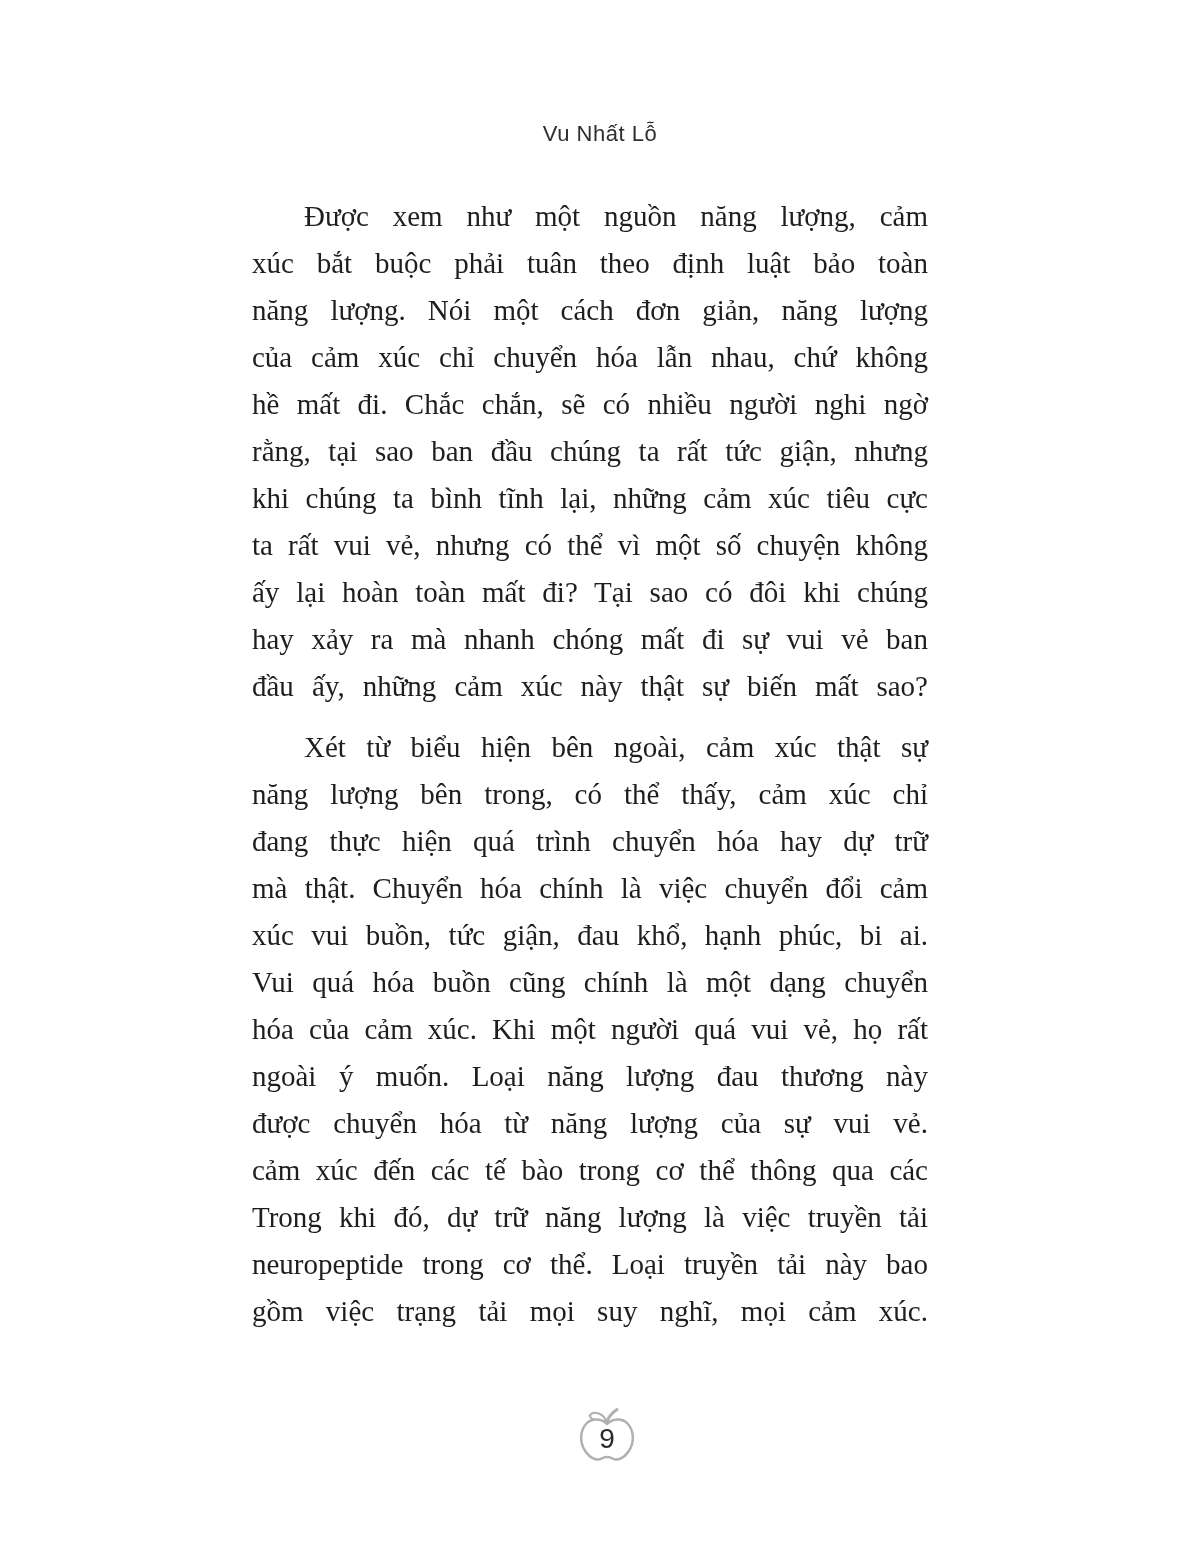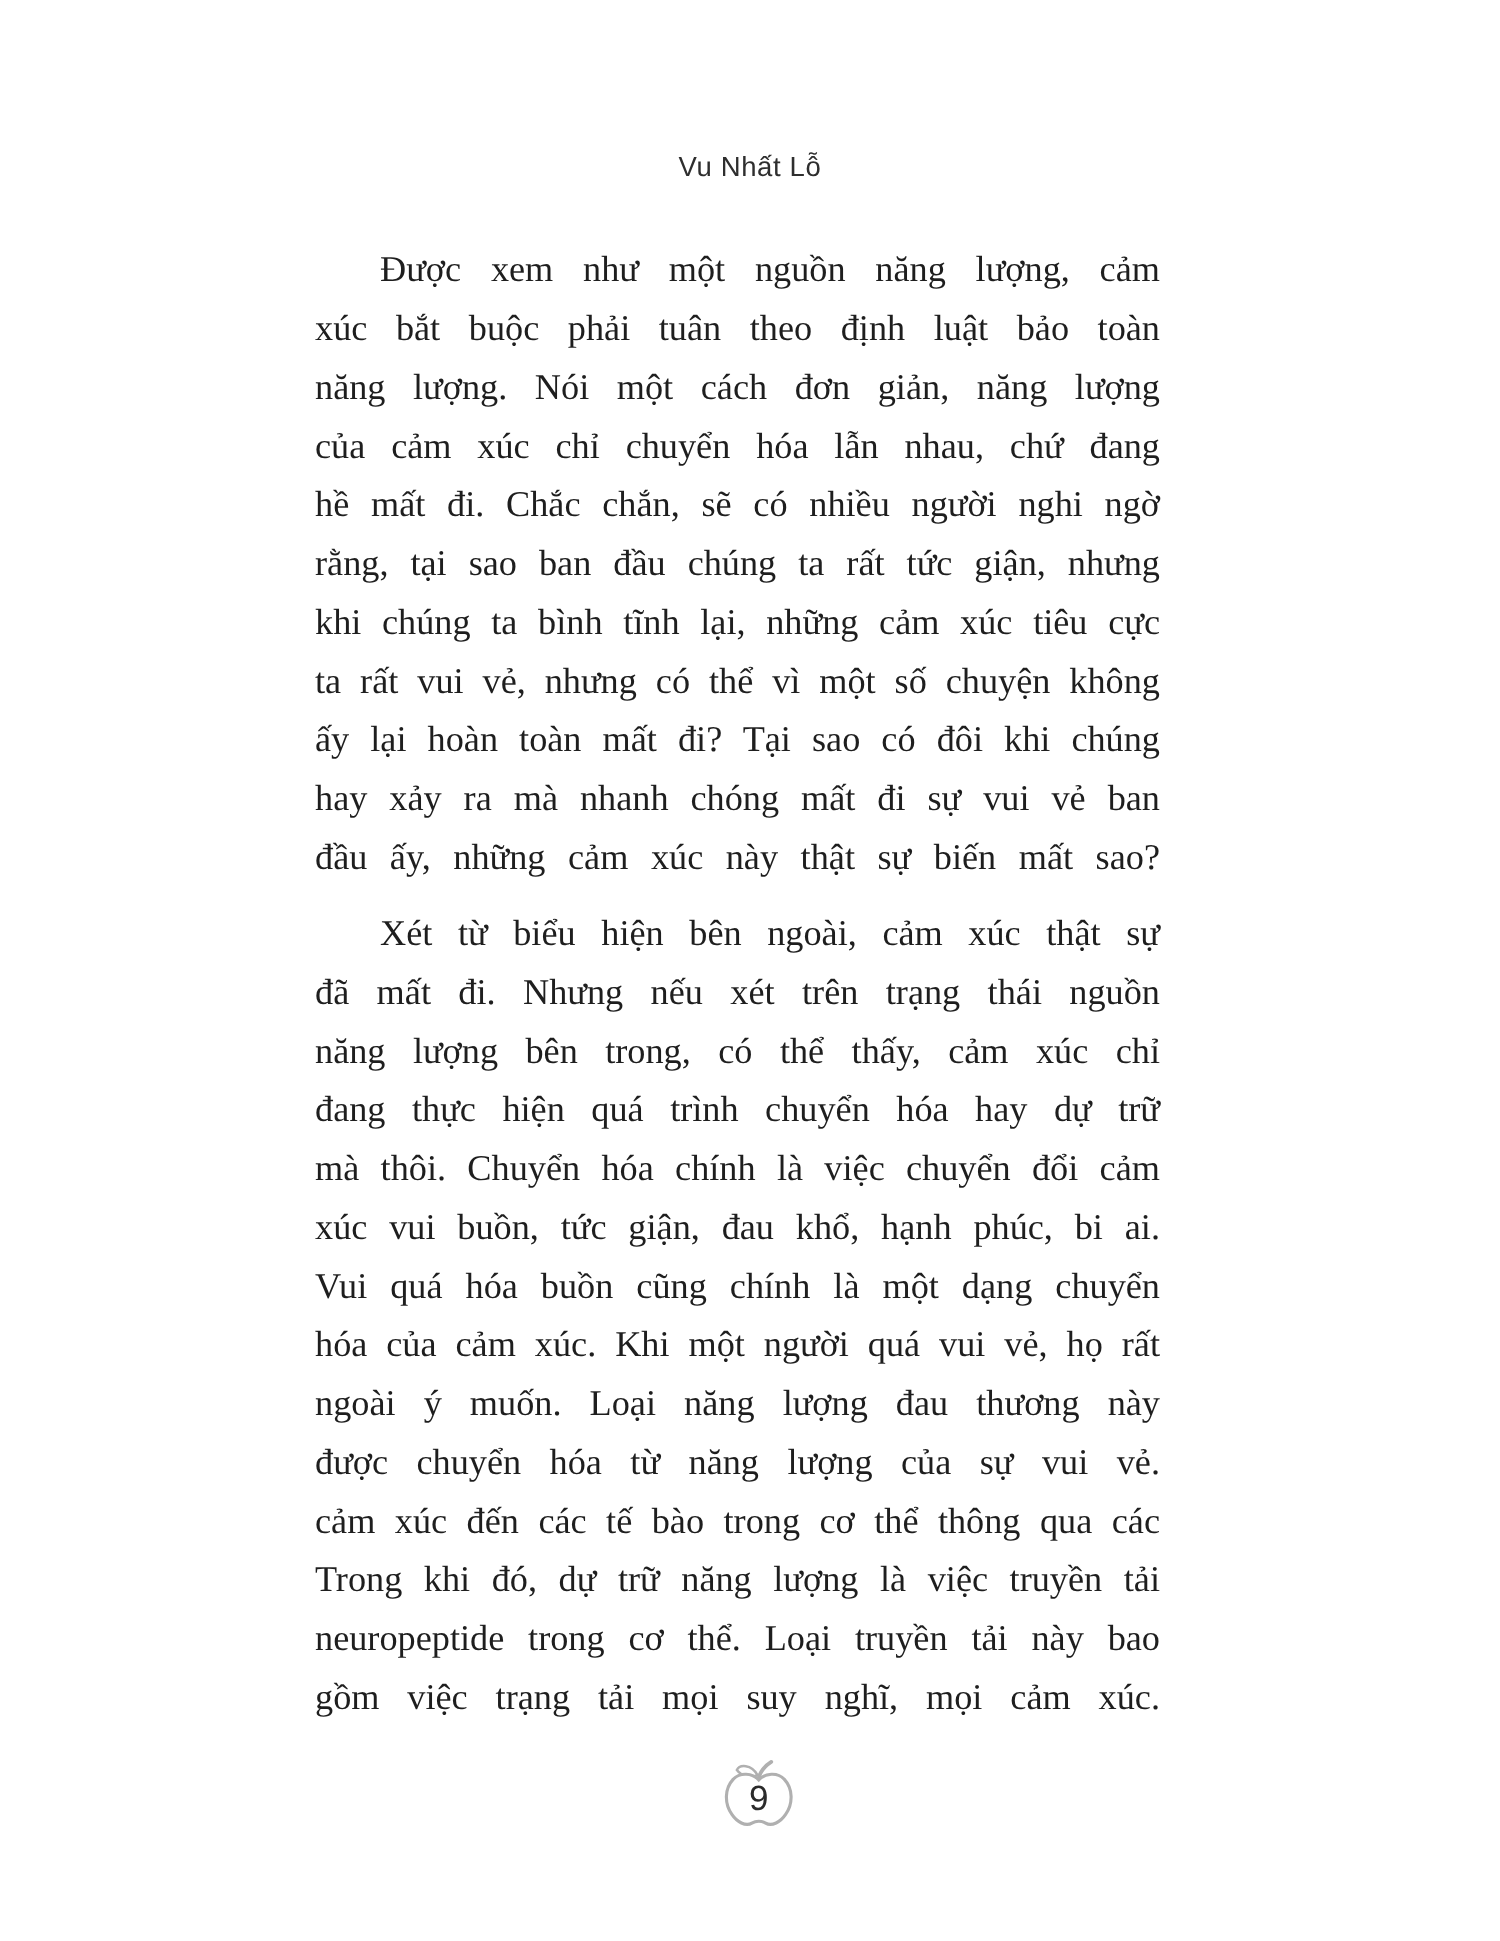--- a/index.html
+++ b/index.html
@@ -62,35 +62,34 @@
 
 <div class="page">
 
   <div class="running-header">Vu Nhất Lỗ</div>
 
   <div class="body-text">
     <div class="paragraph">
         <div class="text-line first-line">Được xem như một nguồn năng lượng, cảm</div>
         <div class="text-line">xúc bắt buộc phải tuân theo định luật bảo toàn</div>
         <div class="text-line">năng lượng. Nói một cách đơn giản, năng lượng</div>
-        <div class="text-line">của cảm xúc chỉ chuyển hóa lẫn nhau, chứ đang</div>
+        <div class="text-line">của cảm xúc chỉ chuyển hóa lẫn nhau, chứ không</div>
         <div class="text-line">hề mất đi. Chắc chắn, sẽ có nhiều người nghi ngờ</div>
         <div class="text-line">rằng, tại sao ban đầu chúng ta rất tức giận, nhưng</div>
         <div class="text-line">khi chúng ta bình tĩnh lại, những cảm xúc tiêu cực</div>
         <div class="text-line">ta rất vui vẻ, nhưng có thể vì một số chuyện không</div>
         <div class="text-line">ấy lại hoàn toàn mất đi? Tại sao có đôi khi chúng</div>
         <div class="text-line">hay xảy ra mà nhanh chóng mất đi sự vui vẻ ban</div>
         <div class="text-line">đầu ấy, những cảm xúc này thật sự biến mất sao?</div>
       </div>
     <div class="paragraph">
         <div class="text-line first-line">Xét từ biểu hiện bên ngoài, cảm xúc thật sự</div>
-        <div class="text-line">đã mất đi. Nhưng nếu xét trên trạng thái nguồn</div>
         <div class="text-line">năng lượng bên trong, có thể thấy, cảm xúc chỉ</div>
         <div class="text-line">đang thực hiện quá trình chuyển hóa hay dự trữ</div>
-        <div class="text-line">mà thôi. Chuyển hóa chính là việc chuyển đổi cảm</div>
+        <div class="text-line">mà thật. Chuyển hóa chính là việc chuyển đổi cảm</div>
         <div class="text-line">xúc vui buồn, tức giận, đau khổ, hạnh phúc, bi ai.</div>
         <div class="text-line">Vui quá hóa buồn cũng chính là một dạng chuyển</div>
         <div class="text-line">hóa của cảm xúc. Khi một người quá vui vẻ, họ rất</div>
         <div class="text-line">ngoài ý muốn. Loại năng lượng đau thương này</div>
         <div class="text-line">được chuyển hóa từ năng lượng của sự vui vẻ.</div>
         <div class="text-line">cảm xúc đến các tế bào trong cơ thể thông qua các</div>
         <div class="text-line">Trong khi đó, dự trữ năng lượng là việc truyền tải</div>
         <div class="text-line">neuropeptide trong cơ thể. Loại truyền tải này bao</div>
         <div class="text-line">gồm việc trạng tải mọi suy nghĩ, mọi cảm xúc.</div>
       </div>

